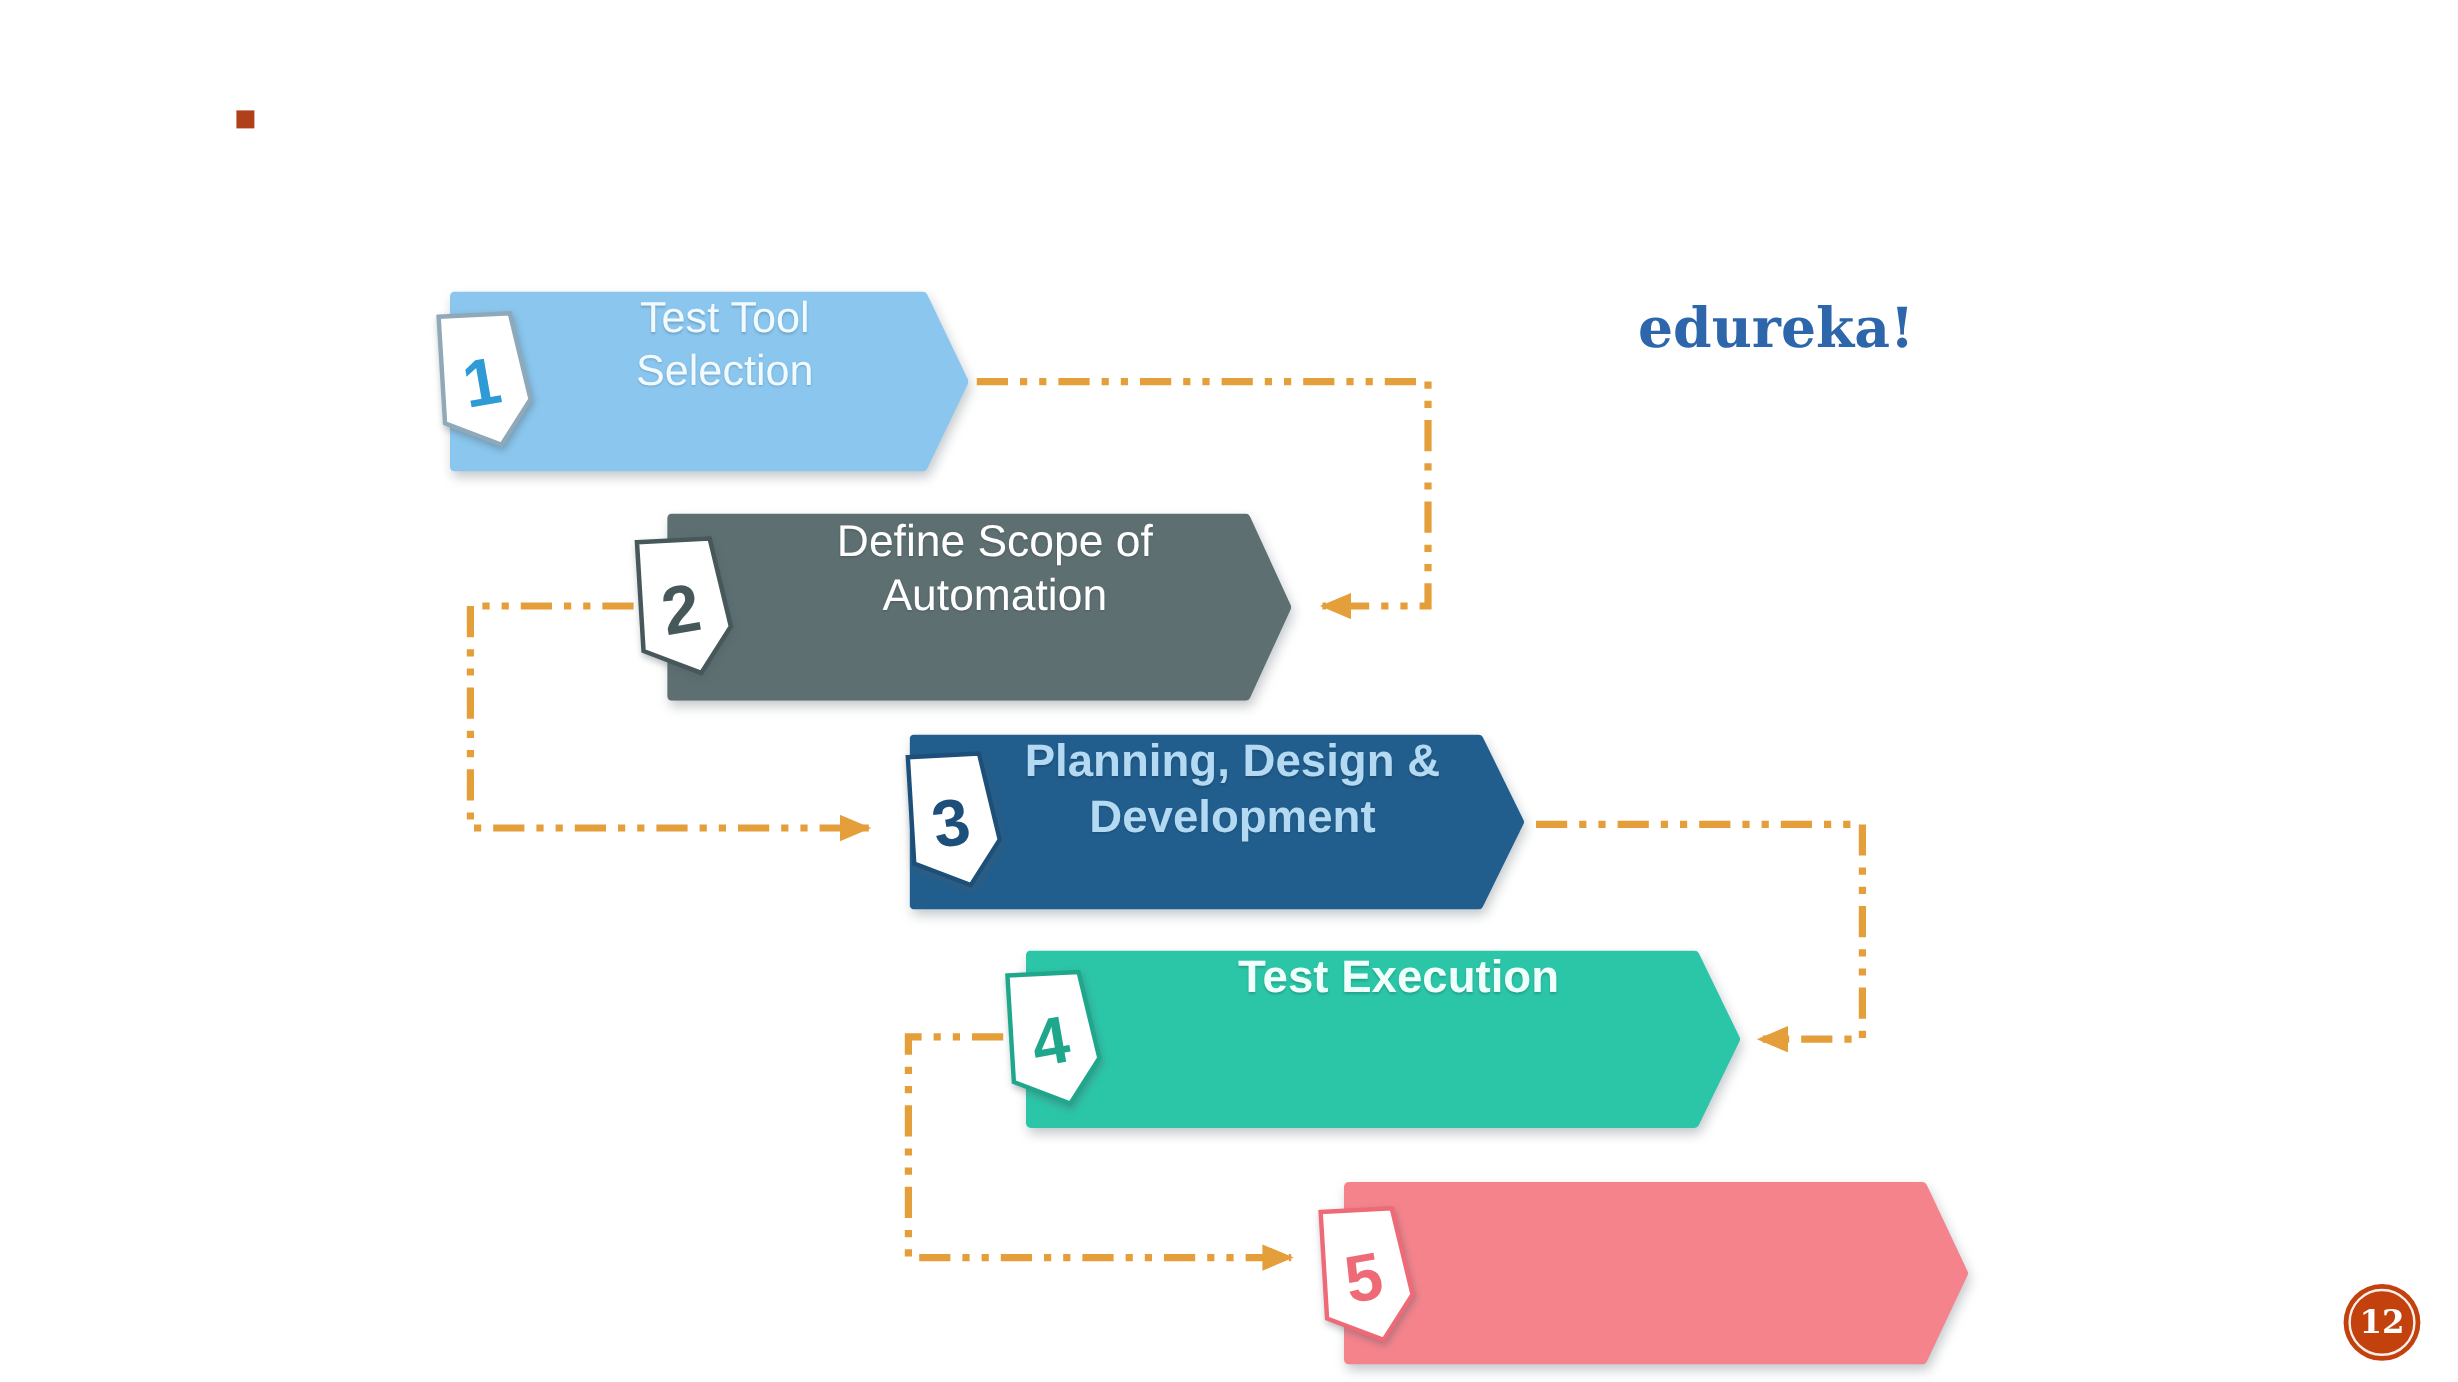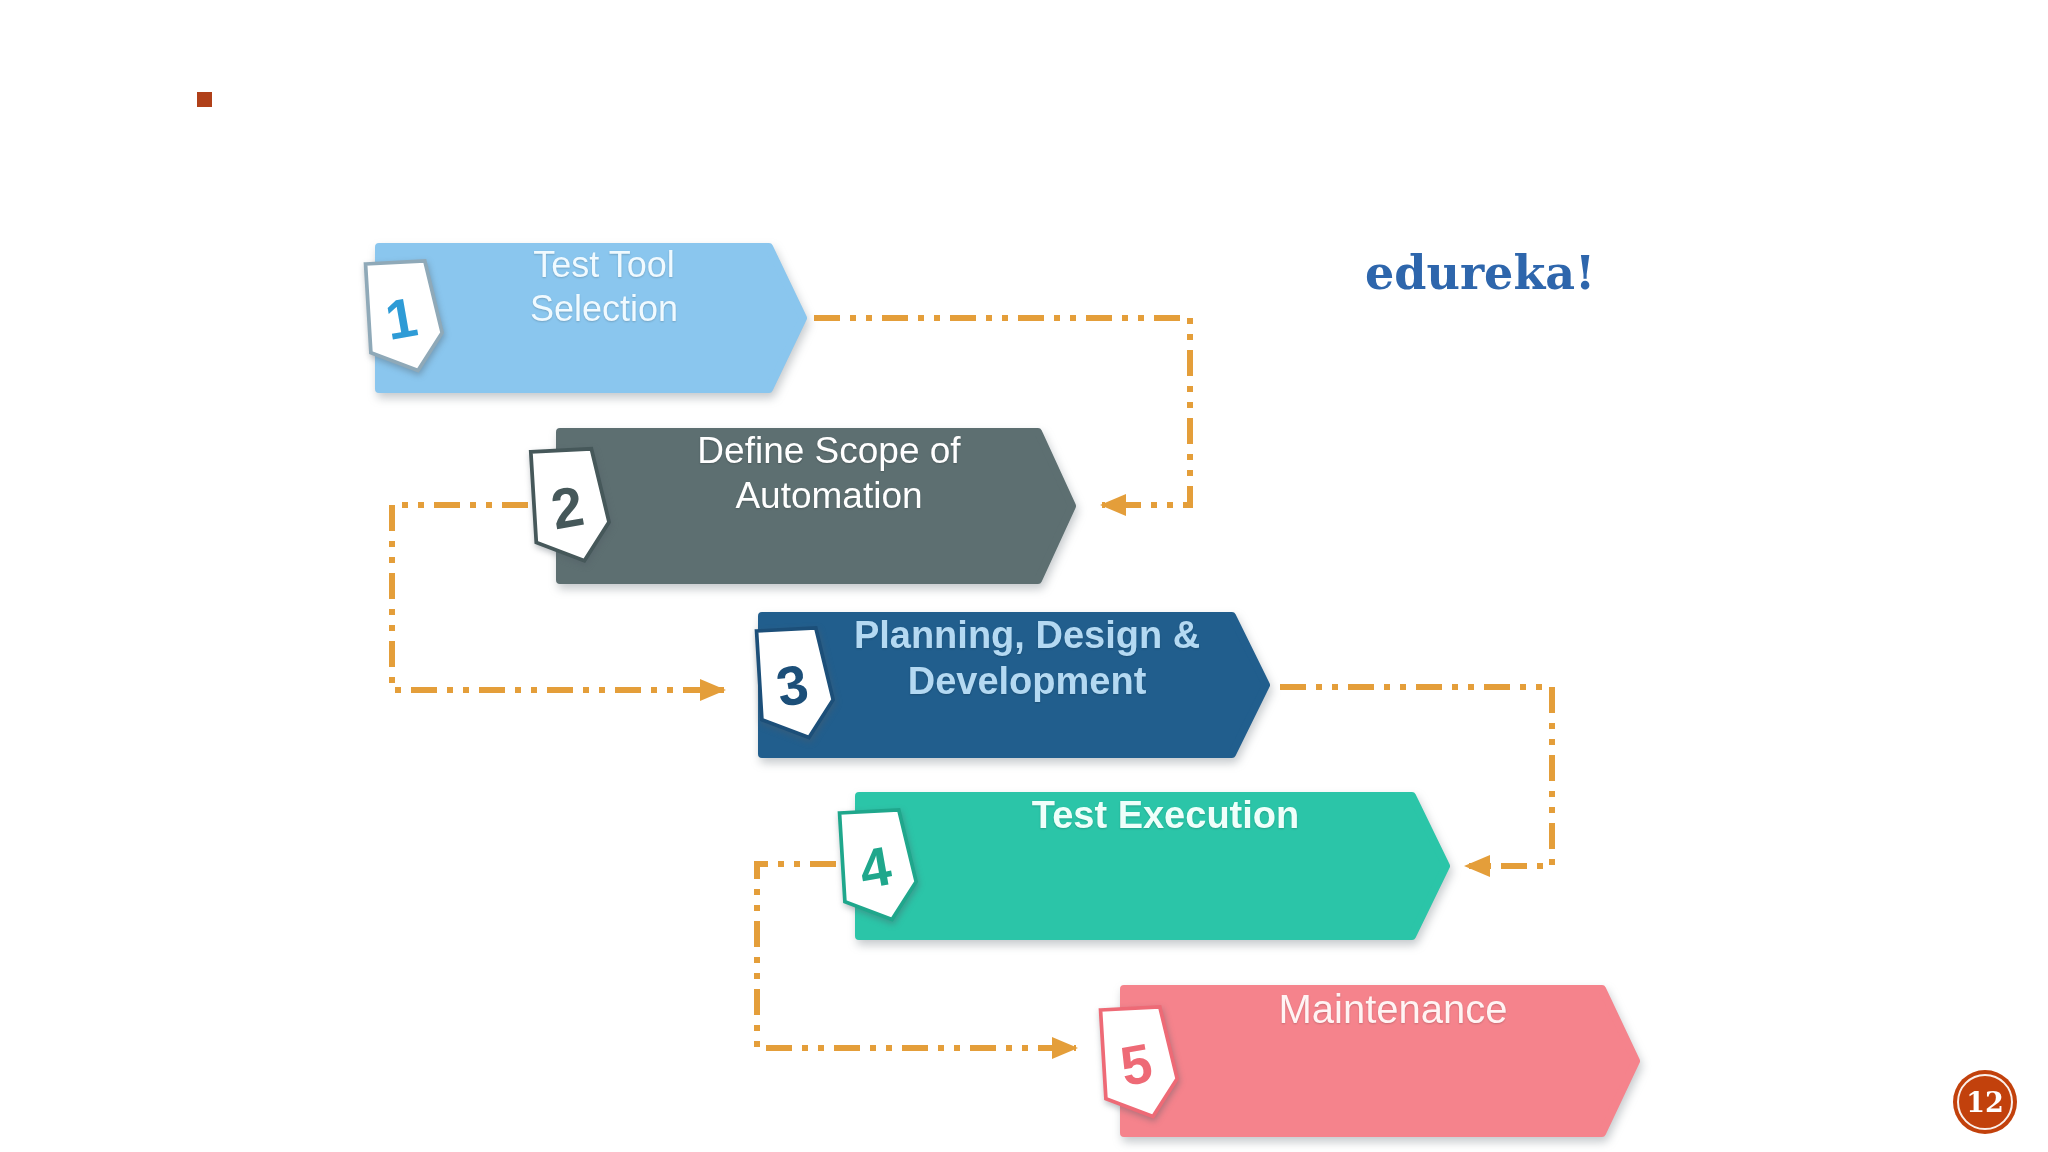--- a/index.html
+++ b/index.html
@@ -164,23 +164,20 @@
         <polygon points="24,8 88,16 93,96 60,132 13,104" fill="#ffffff" stroke-width="4" stroke="#1FA78C"></polygon>
         <text x="52" y="94" fill="#1FA78C">4</text>
       </g>
     </svg>
   </div>
 
   <div class="step s5">
     <svg class="body-svg" width="520" height="152" viewBox="0 0 520 152">
       <polygon points="4,4 482,4 516,76 482,148 4,148" stroke-width="8" stroke-linejoin="round" fill="#F5838C" stroke="#F5838C"></polygon>
     </svg>
-    <div class="label" style="color: rgb(255, 244, 244);">
-      <span>Maintenance</span>
-    </div>
     <svg class="badge" viewBox="0 0 100 140">
       <g transform="rotate(-10 50 70)">
         <polygon points="24,8 88,16 93,96 60,132 13,104" fill="#ffffff" stroke-width="4" stroke="#EE6A76"></polygon>
         <text x="52" y="94" fill="#EE6A76">5</text>
       </g>
     </svg>
   </div>
 
   <div class="page-badge" style="background-color: #c2410c;">
     <div class="page-ring">

